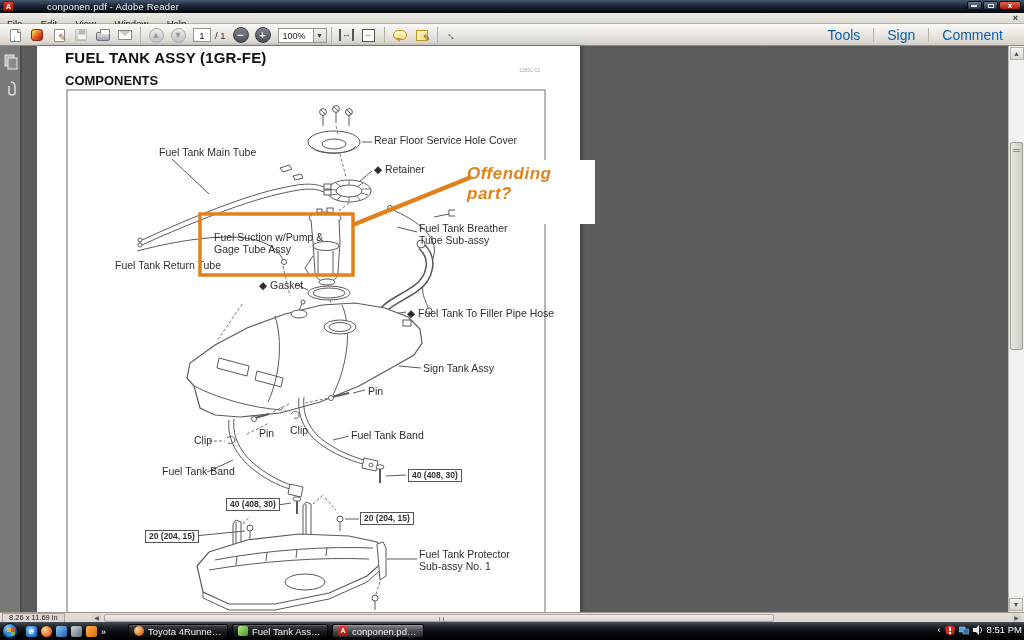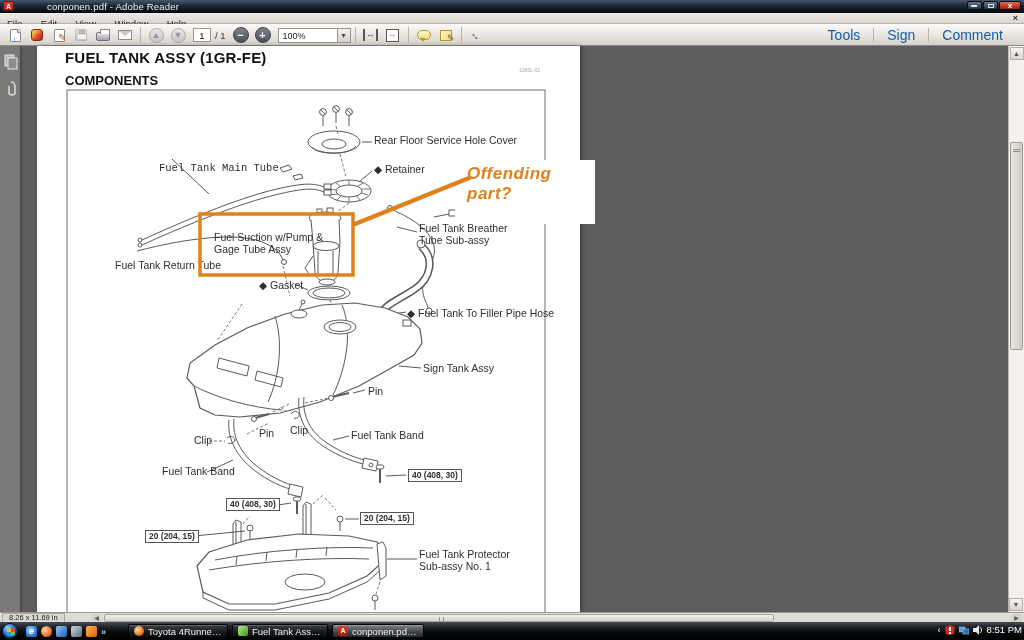--- a/index.html
+++ b/index.html
@@ -41,21 +41,21 @@
   .floppy:before { content:""; position:absolute; left:3px; top:0; width:6px; height:4px; background:#8f8f8f; }
   .floppy:after { content:""; position:absolute; left:2px; bottom:1px; width:8px; height:4px; background:#fff; }
   .printer { width:14px; height:9px; background:linear-gradient(180deg,#e8e8ea,#9fa2ab); border:1px solid #6e7077; border-radius:2px; position:relative; margin-top:3px; }
   .printer:before { content:""; position:absolute; left:3px; top:-4px; width:8px; height:4px; background:#fff; border:1px solid #8a8a8a; border-bottom:none; }
   .env { width:14px; height:10px; background:#fdfdfb; border:1px solid #8a8a8a; position:relative; }
   .env:before { content:""; position:absolute; left:0; top:0; border-left:6px solid transparent; border-right:6px solid transparent; border-top:5px solid #c9c9c4; }
   .navarr { width:15px; height:15px; border-radius:50%; background:linear-gradient(180deg,#e9e9e9,#c4c4c4); border:1px solid #a8a8a8; color:#9a9a9a; font-size:9px; line-height:13px; text-align:center; }
   .pagebox { width:18px; height:14px; background:#fff; border:1px solid #9a968e; font-size:9.5px; text-align:center; line-height:13px; color:#111; }
   .pagetotal { font-size:9.5px; color:#333; margin:0 4px; }
   .zoombtn { width:16px; height:16px; border-radius:50%; background:linear-gradient(180deg,#7e838c,#4b5059); border:1px solid #3a3e45; color:#fff; font-size:11px; line-height:14px; text-align:center; font-weight:bold; }
-  .zoomval { width:60px; height:15px; background:#fff; border:1px solid #9a968e; font-size:9px; color:#222; line-height:14px; padding-left:4px; margin-left:4px; }
+  .zoomval { width:36px; height:15px; background:#fff; border:1px solid #9a968e; font-size:9px; color:#222; line-height:14px; padding-left:4px; margin-left:4px; }
   .zoomdrop { width:13px; height:15px; border:1px solid #9a968e; border-left:none; background:linear-gradient(180deg,#f2f1ee,#d8d5cf); font-size:7px; color:#444; text-align:center; line-height:14px; }
   .fitw { width:15px; height:12px; border-left:2px solid #555; border-right:2px solid #555; color:#555; font-size:9px; line-height:11px; text-align:center; }
   .fitp { width:13px; height:13px; border:1px solid #555; position:relative; background:#fff; }
   .fitp:before { content:"↔"; position:absolute; left:1px; top:0px; font-size:8px; color:#555; }
   .bub { width:14px; height:10px; border-radius:6px; background:linear-gradient(180deg,#fffbd2,#f4d977); border:1px solid #b9962c; position:relative; }
   .bub:after { content:""; position:absolute; left:2px; bottom:-3px; border-left:3px solid transparent; border-right:2px solid transparent; border-top:4px solid #b9962c; }
   .note { width:12px; height:11px; background:linear-gradient(135deg,#fdf6c9,#f2da7e); border:1px solid #b9962c; position:relative; }
   .note .pencil { right:-4px; bottom:-3px; color:#7c5410; font-size:9px; }
   .diag { font-size:11px; color:#444; font-weight:bold; transform:rotate(45deg); }
   #tbright { right:8px; top:24px; height:22px; display:flex; align-items:center; }
@@ -396,21 +396,21 @@
         <ellipse cx="268" cy="536" rx="20" ry="8" fill="#fff"></ellipse>
         <path d="M340,498 L346,496 L349,502 L349,530 L343,534 Z" fill="#fff"></path>
         <line x1="380" y1="513" x2="350" y2="513"></line>
         <circle cx="338" cy="552" r="3" fill="#fff"></circle>
           <line x1="338" y1="555" x2="338" y2="564"></line>
       </g>
     </svg>
 
     <div class="dlabel abs lbl" style="left:337px;top:88px;">Rear Floor Service Hole Cover</div>
     <div class="dlabel abs lbl" style="left:337px;top:117px;">◆ Retainer</div>
-    <div class="dlabel abs lbl" style="left:122px;top:116px;font-family:Liberation Mono, monospace;">Fuel Tank Main Tube</div>
+    <div class="dlabel abs lbl" style="left:122px;top:100px;">Fuel Tank Main Tube</div>
     <div class="dlabel abs lbl" style="left:165px;top:185px;padding-left:12px;">Fuel Suction w/Pump &amp;
 Gage Tube Assy</div>
     <div class="dlabel abs lbl" style="left:382px;top:176px;">Fuel Tank Breather
 Tube  Sub-assy</div>
     <div class="dlabel abs lbl" style="left:78px;top:213px;">Fuel Tank Return Tube</div>
     <div class="dlabel abs lbl" style="left:222px;top:233px;">◆ Gasket</div>
     <div class="dlabel abs lbl" style="left:370px;top:261px;">◆ Fuel Tank To Filler Pipe Hose</div>
     <div class="dlabel abs lbl" style="left:386px;top:316px;">Sign Tank Assy</div>
     <div class="dlabel abs lbl" style="left:331px;top:339px;">Pin</div>
     <div class="dlabel abs lbl" style="left:222px;top:381px;">Pin</div>

